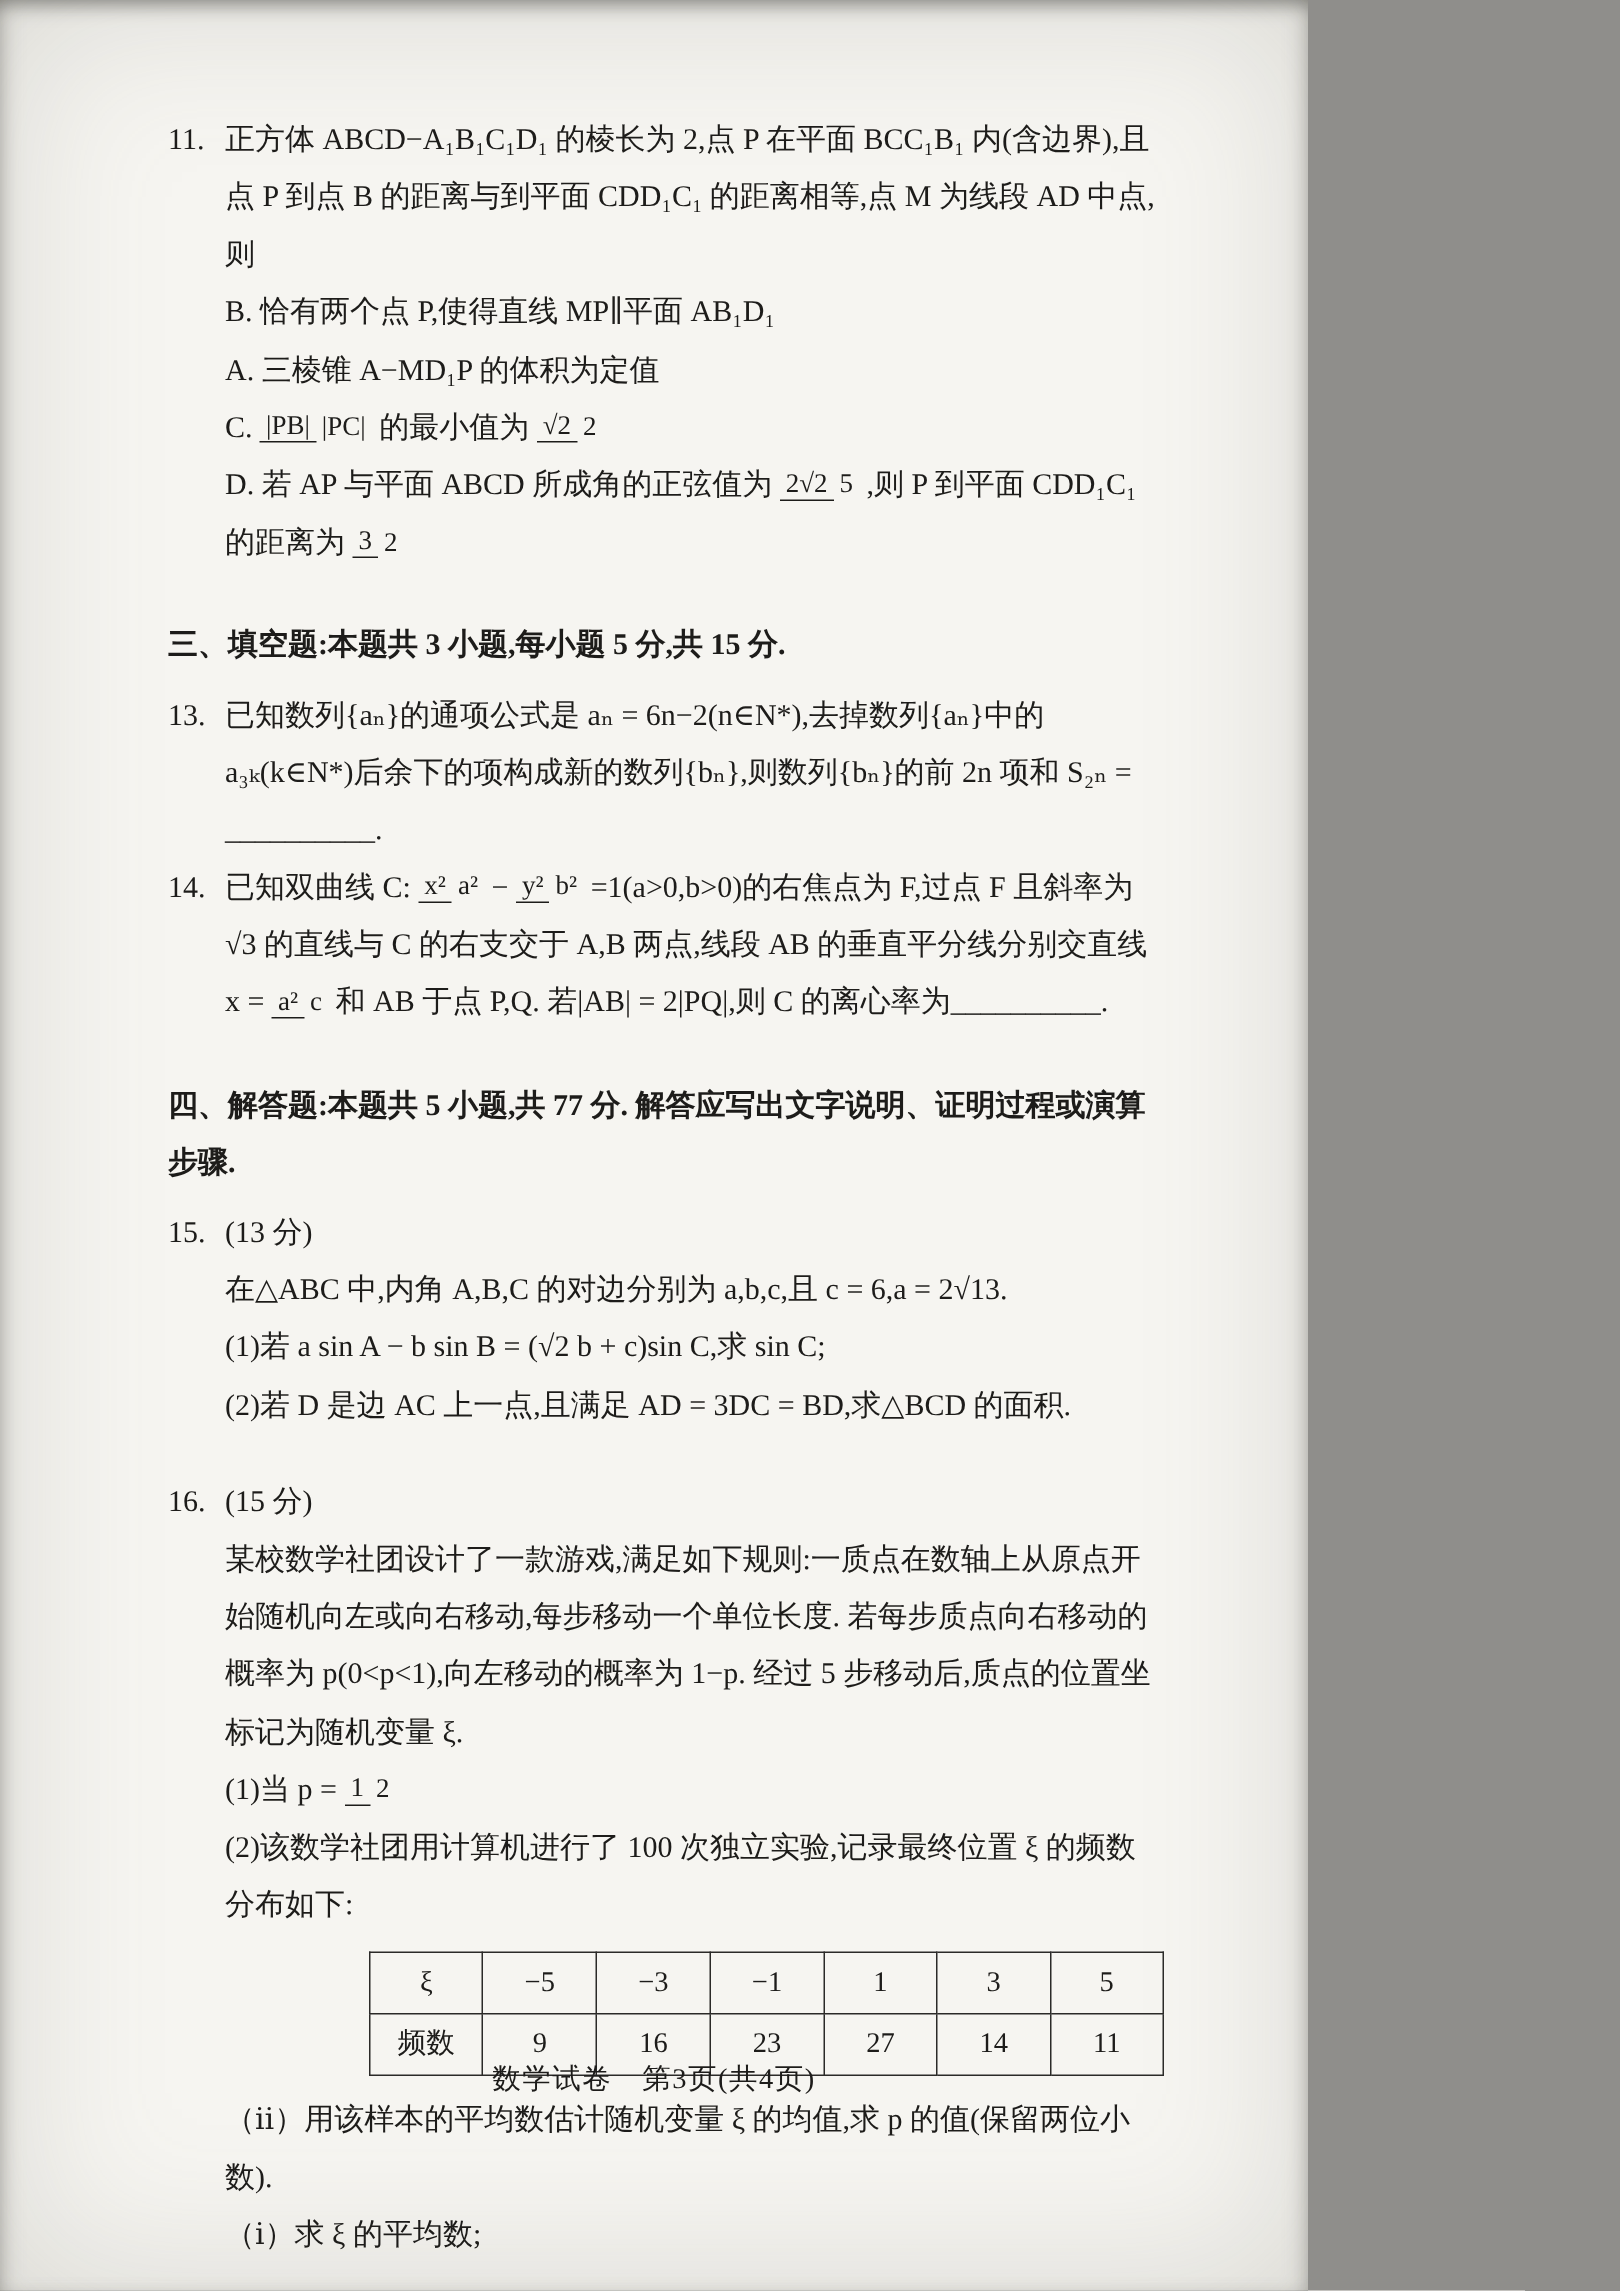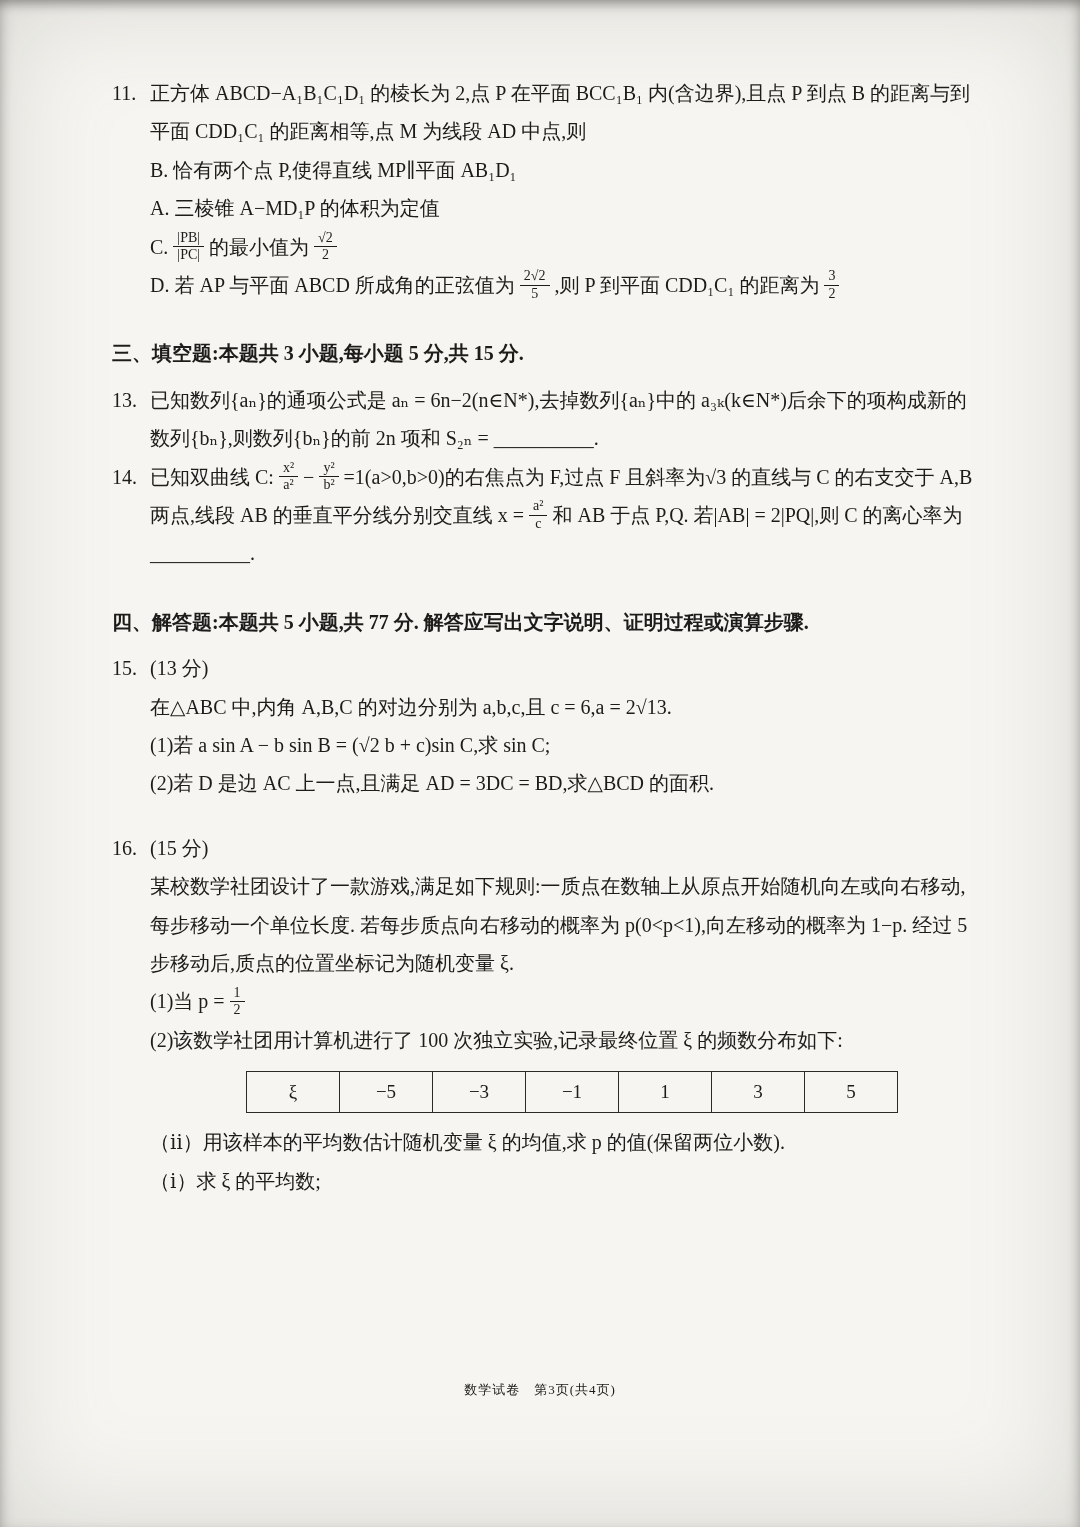--- a/index.html
+++ b/index.html
@@ -3,21 +3,21 @@
 <meta charset="utf-8">
 <style>
   * { margin:0; padding:0; box-sizing:border-box; }
   html,body { width:1080px; }
   body {
     background:#8f8e8b;
     font-family:"Liberation Serif","DejaVu Serif",serif;
   }
   .page {
     position:relative;
-    width:1080px; height:1527px;
+    width:872px; height:1527px;
     background:#f6f5f1;
     color:#1d1c1a;
     overflow:hidden;
     box-shadow:
       inset 0 0 110px rgba(110,108,100,.22),
       inset 0 9px 12px -5px rgba(70,70,66,.5),
       inset 9px 0 14px -7px rgba(120,118,112,.35),
       inset -9px 0 14px -7px rgba(120,118,112,.35);
   }
   .content {
@@ -26,38 +26,38 @@
     line-height:1.92;
   }
   .q { display:flex; align-items:flex-start; }
   .qnum { flex:none; width:38px; }
   .qbody { flex:1; min-width:0; }
   .qbody p { margin:0; }
   .heading { font-weight:bold; margin:30px 0 8px; }
   .block-gap { margin-top:26px; }
   .opt-line { margin-top:2px; }
   .frac {
-    display:inline-flex; flex-direction:column; align-items:center;
+    display:inline-flex; flex-direction:row; align-items:center;
     vertical-align:middle; line-height:1.18; margin:0 5px;
-    font-size:14px; transform:translateY(-2px);
+    font-size:18px; transform:translateY(-2px);
   }
   .frac .num { border-bottom:1.5px solid #1d1c1a; padding:0 4px; }
   .frac .den { padding:0 4px; }
   table.freq {
     border-collapse:collapse;
     margin:12px 0 10px 96px;
     text-align:center;
     font-size:19px;
     background:transparent;
   }
   table.freq td { border:1.6px solid #2b2a28; width:93px; height:41px; }
   .sub { margin-left:24px; }
   .footer {
     position:absolute; left:0; bottom:128px; width:100%;
-    text-align:center; font-size:13px; letter-spacing:1px;
+    text-align:center; font-size:19px; letter-spacing:1px;
   }
 </style>
 </head>
 <body>
 
 <div class="page">
   <div class="content">
 
     <div class="q">
       <span class="qnum">11.</span>
@@ -135,20 +135,29 @@
           <tbody>
               <tr>
             <td>ξ</td>
             <td>−5</td>
             <td>−3</td>
             <td>−1</td>
             <td>1</td>
             <td>3</td>
             <td>5</td>
           </tr>
+          <tr>
+            <td>频数</td>
+            <td>9</td>
+            <td>16</td>
+            <td>23</td>
+            <td>27</td>
+            <td>14</td>
+            <td>11</td>
+          </tr>
         </tbody>
           </table>
 
         <p class="sub">（ⅱ）用该样本的平均数估计随机变量 ξ 的均值,求 p 的值(保留两位小数).</p>
         <p class="sub">（ⅰ）求 ξ 的平均数;</p>
       </div>
     </div>
 
   </div>
 

